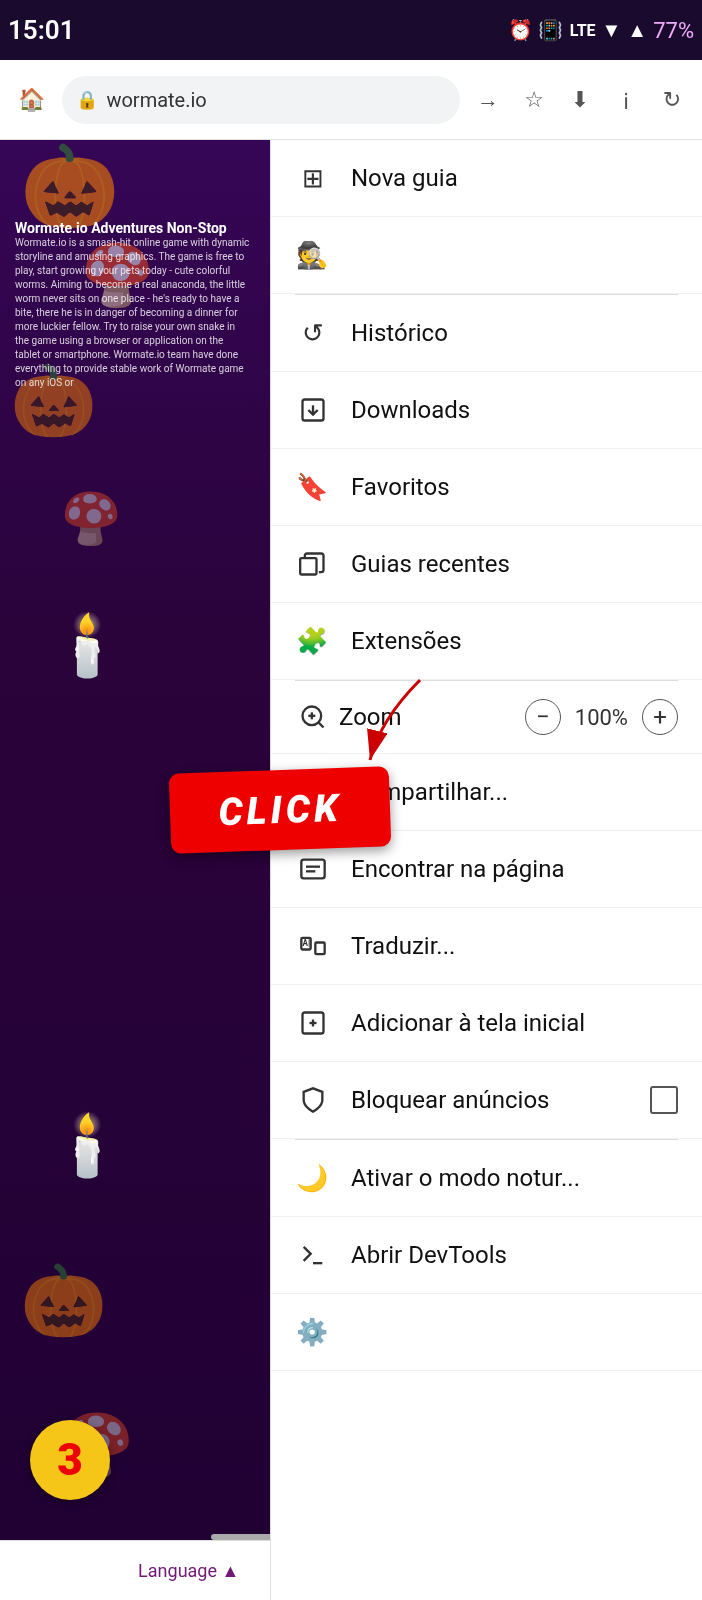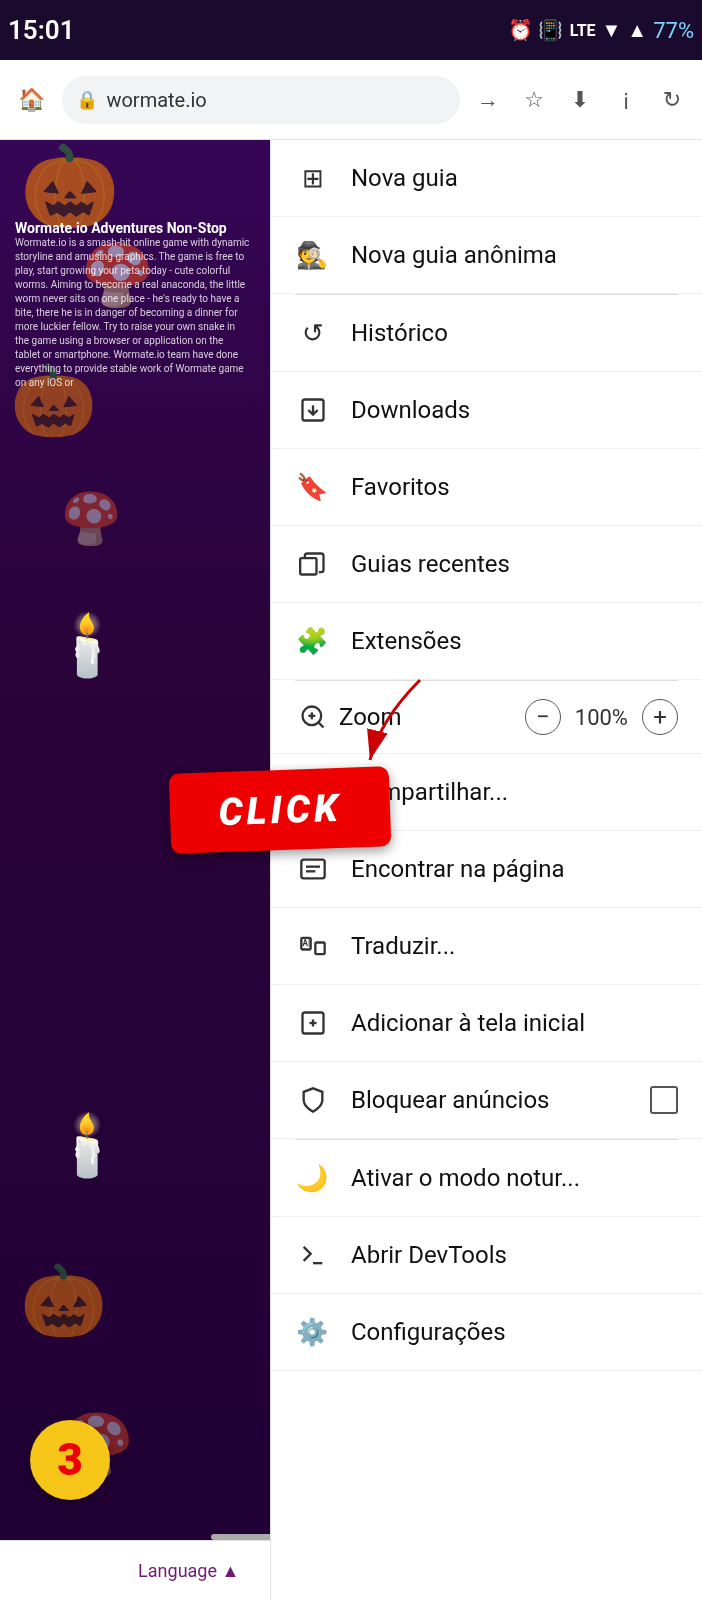--- a/index.html
+++ b/index.html
@@ -32,21 +32,21 @@
     }
     .status-icons {
       display: flex;
       align-items: center;
       gap: 6px;
       color: #fff;
       font-size: 20px;
     }
     .battery-text {
       font-size: 22px;
-      color: #7dd3fc;
+      color: #f0abfc;
     }
 
     
     .game-bg {
       position: absolute;
       top: 60px; left: 0;
       width: 270px;
       bottom: 60px;
       background: linear-gradient(180deg, #2d0a4e 0%, #1a0520 40%, #0d0118 100%);
       overflow: hidden;
@@ -358,21 +358,20 @@
 
 <div class="dropdown-menu">
 
   <div class="menu-item">
     <div class="menu-icon">⊞</div>
     <span class="menu-label">Nova guia</span>
   </div>
 
   <div class="menu-item">
     <div class="menu-icon">🕵</div>
-    <span class="menu-label">Nova guia anônima</span>
   </div>
 
   <div class="menu-divider"></div>
 
   <div class="menu-item">
     <div class="menu-icon">↺</div>
     <span class="menu-label">Histórico</span>
   </div>
 
   <div class="menu-item">
@@ -494,21 +493,20 @@
       <svg width="28" height="28" viewBox="0 0 24 24" fill="none" stroke="#333" stroke-width="2">
         <polyline points="4,17 10,11 4,5"></polyline>
         <line x1="12" y1="19" x2="20" y2="19"></line>
       </svg>
     </div>
     <span class="menu-label">Abrir DevTools</span>
   </div>
 
   <div class="menu-item">
     <div class="menu-icon">⚙️</div>
-    <span class="menu-label">Configurações</span>
   </div>
 
 </div>
 
 <svg class="arrow-svg" viewBox="0 0 120 120">
   <path d="M 80 20 Q 40 60 30 100" stroke="#cc0000" stroke-width="3" fill="none" marker-end="url(#arrowhead)"></path>
   <defs>
     <marker id="arrowhead" markerWidth="10" markerHeight="7" refX="10" refY="3.5" orient="auto">
       <polygon points="0 0, 10 3.5, 0 7" fill="#cc0000"></polygon>
     </marker>

